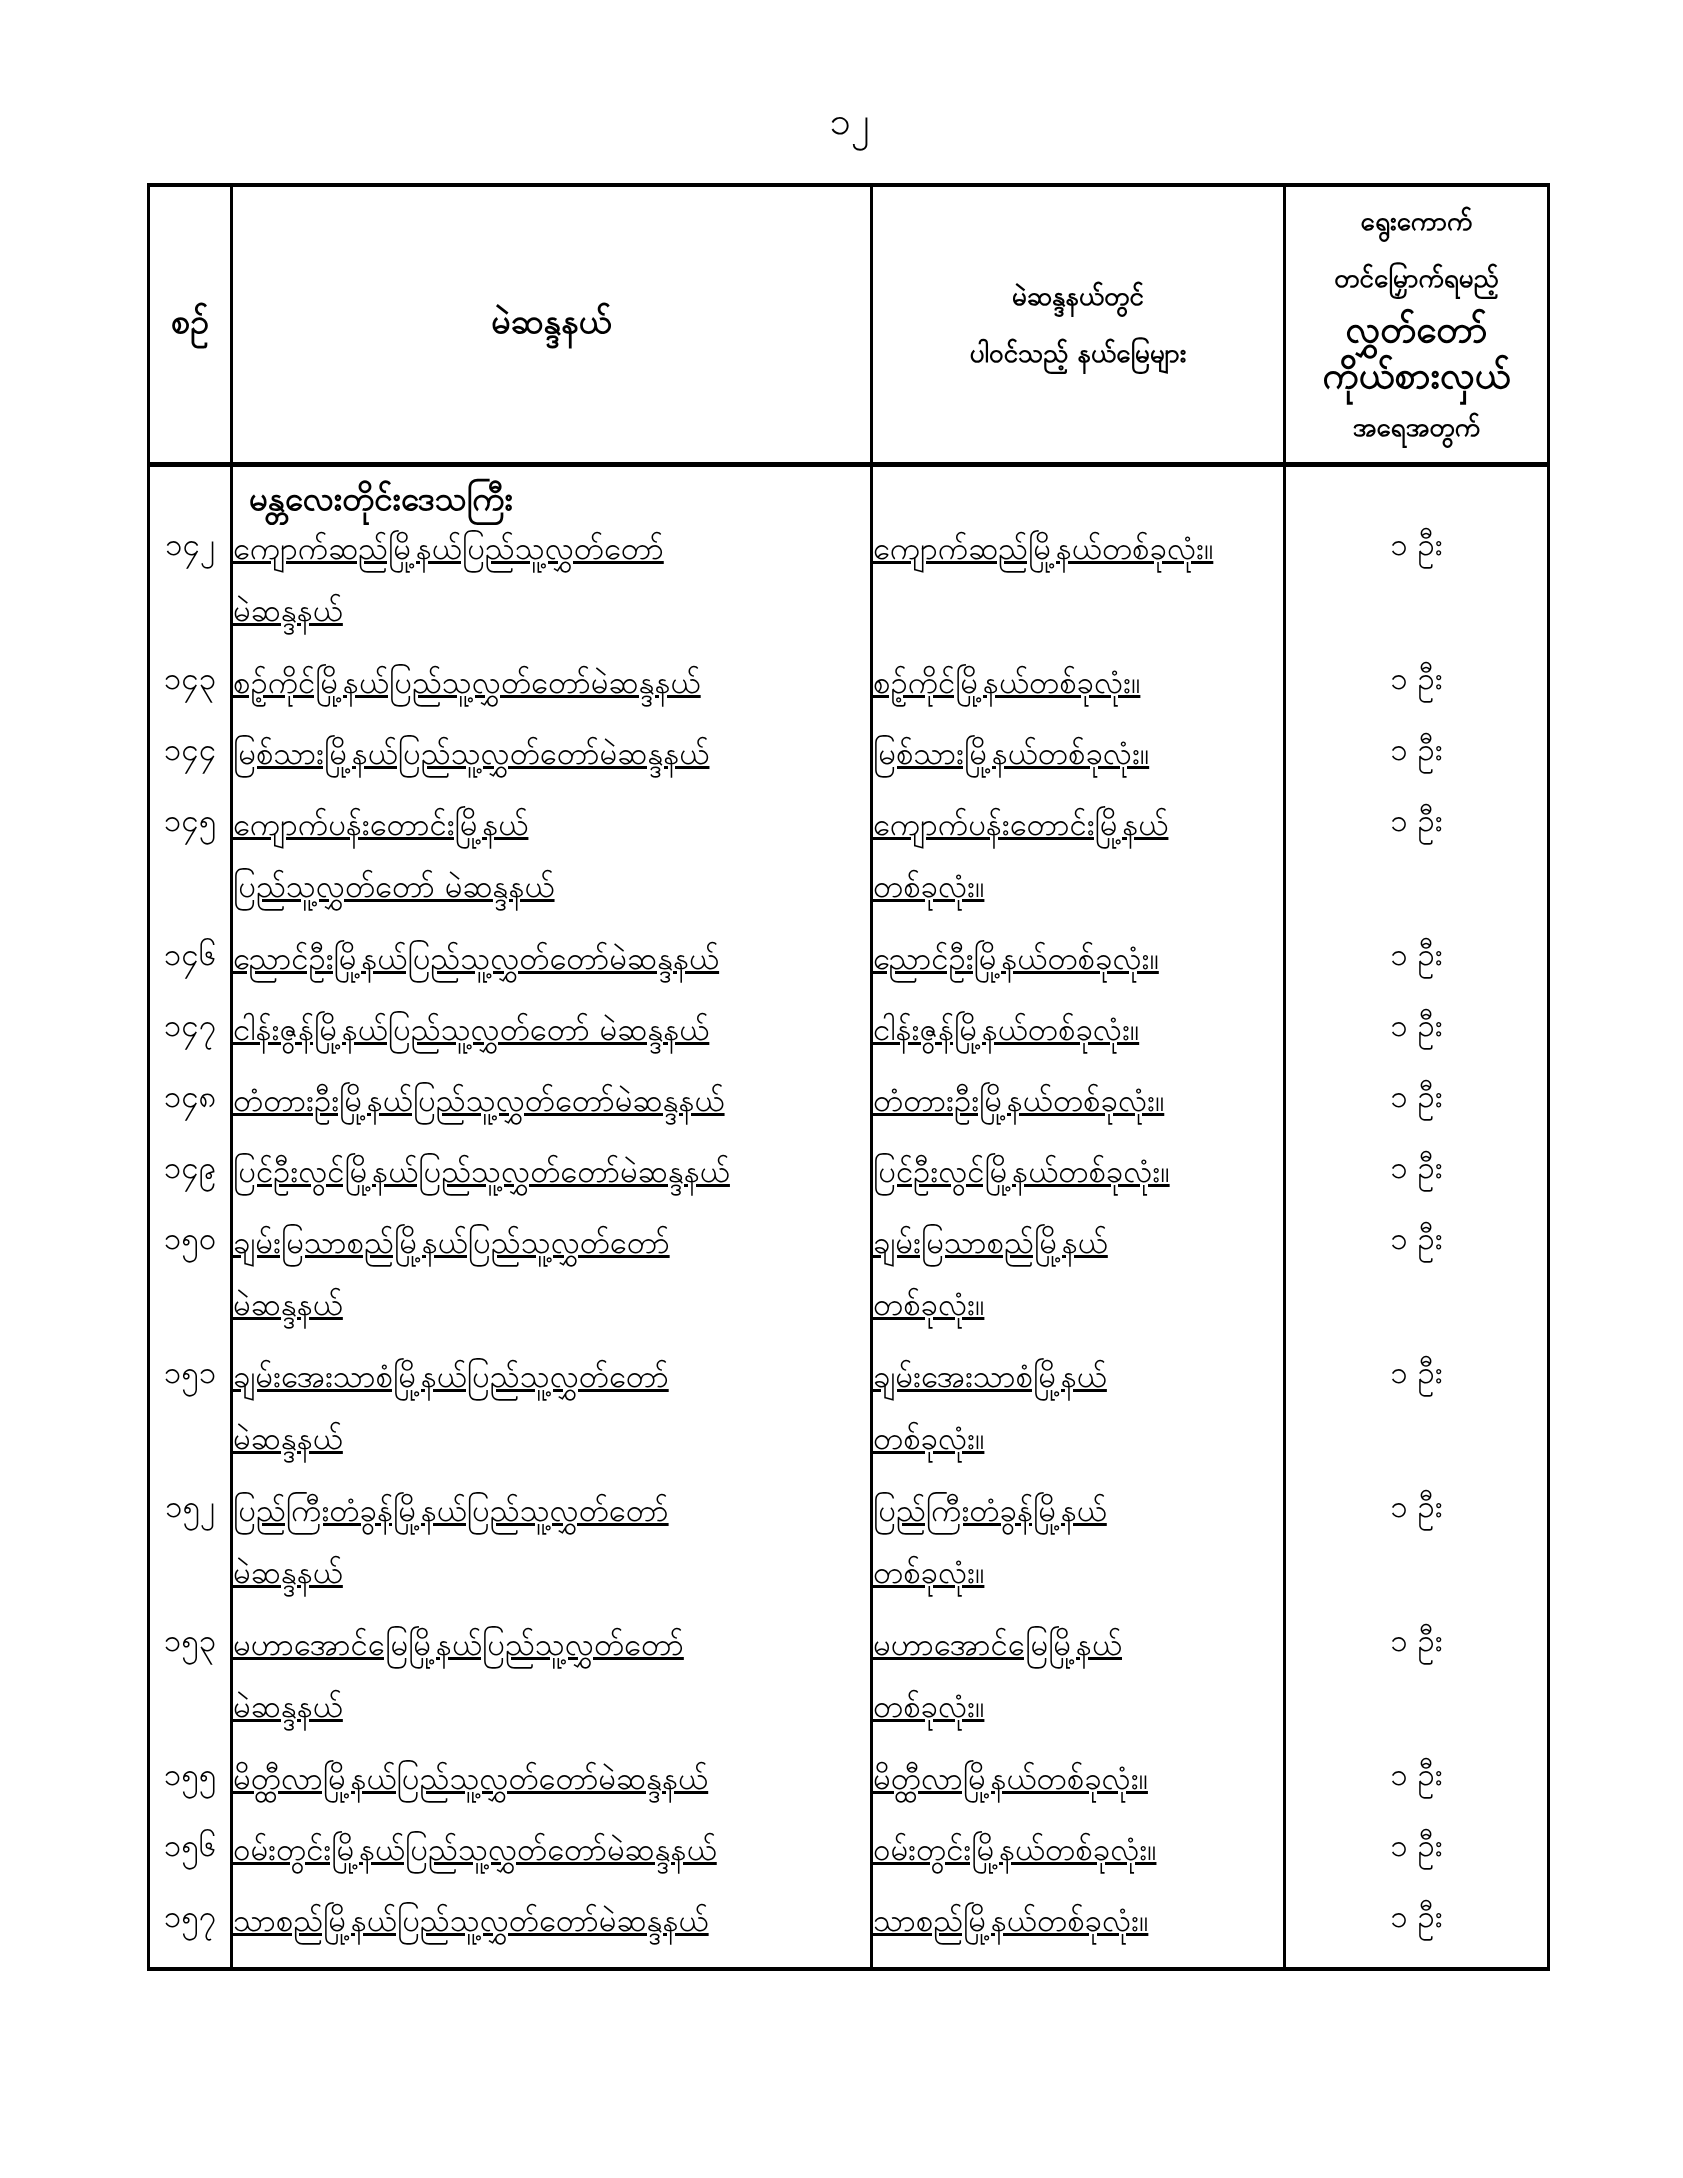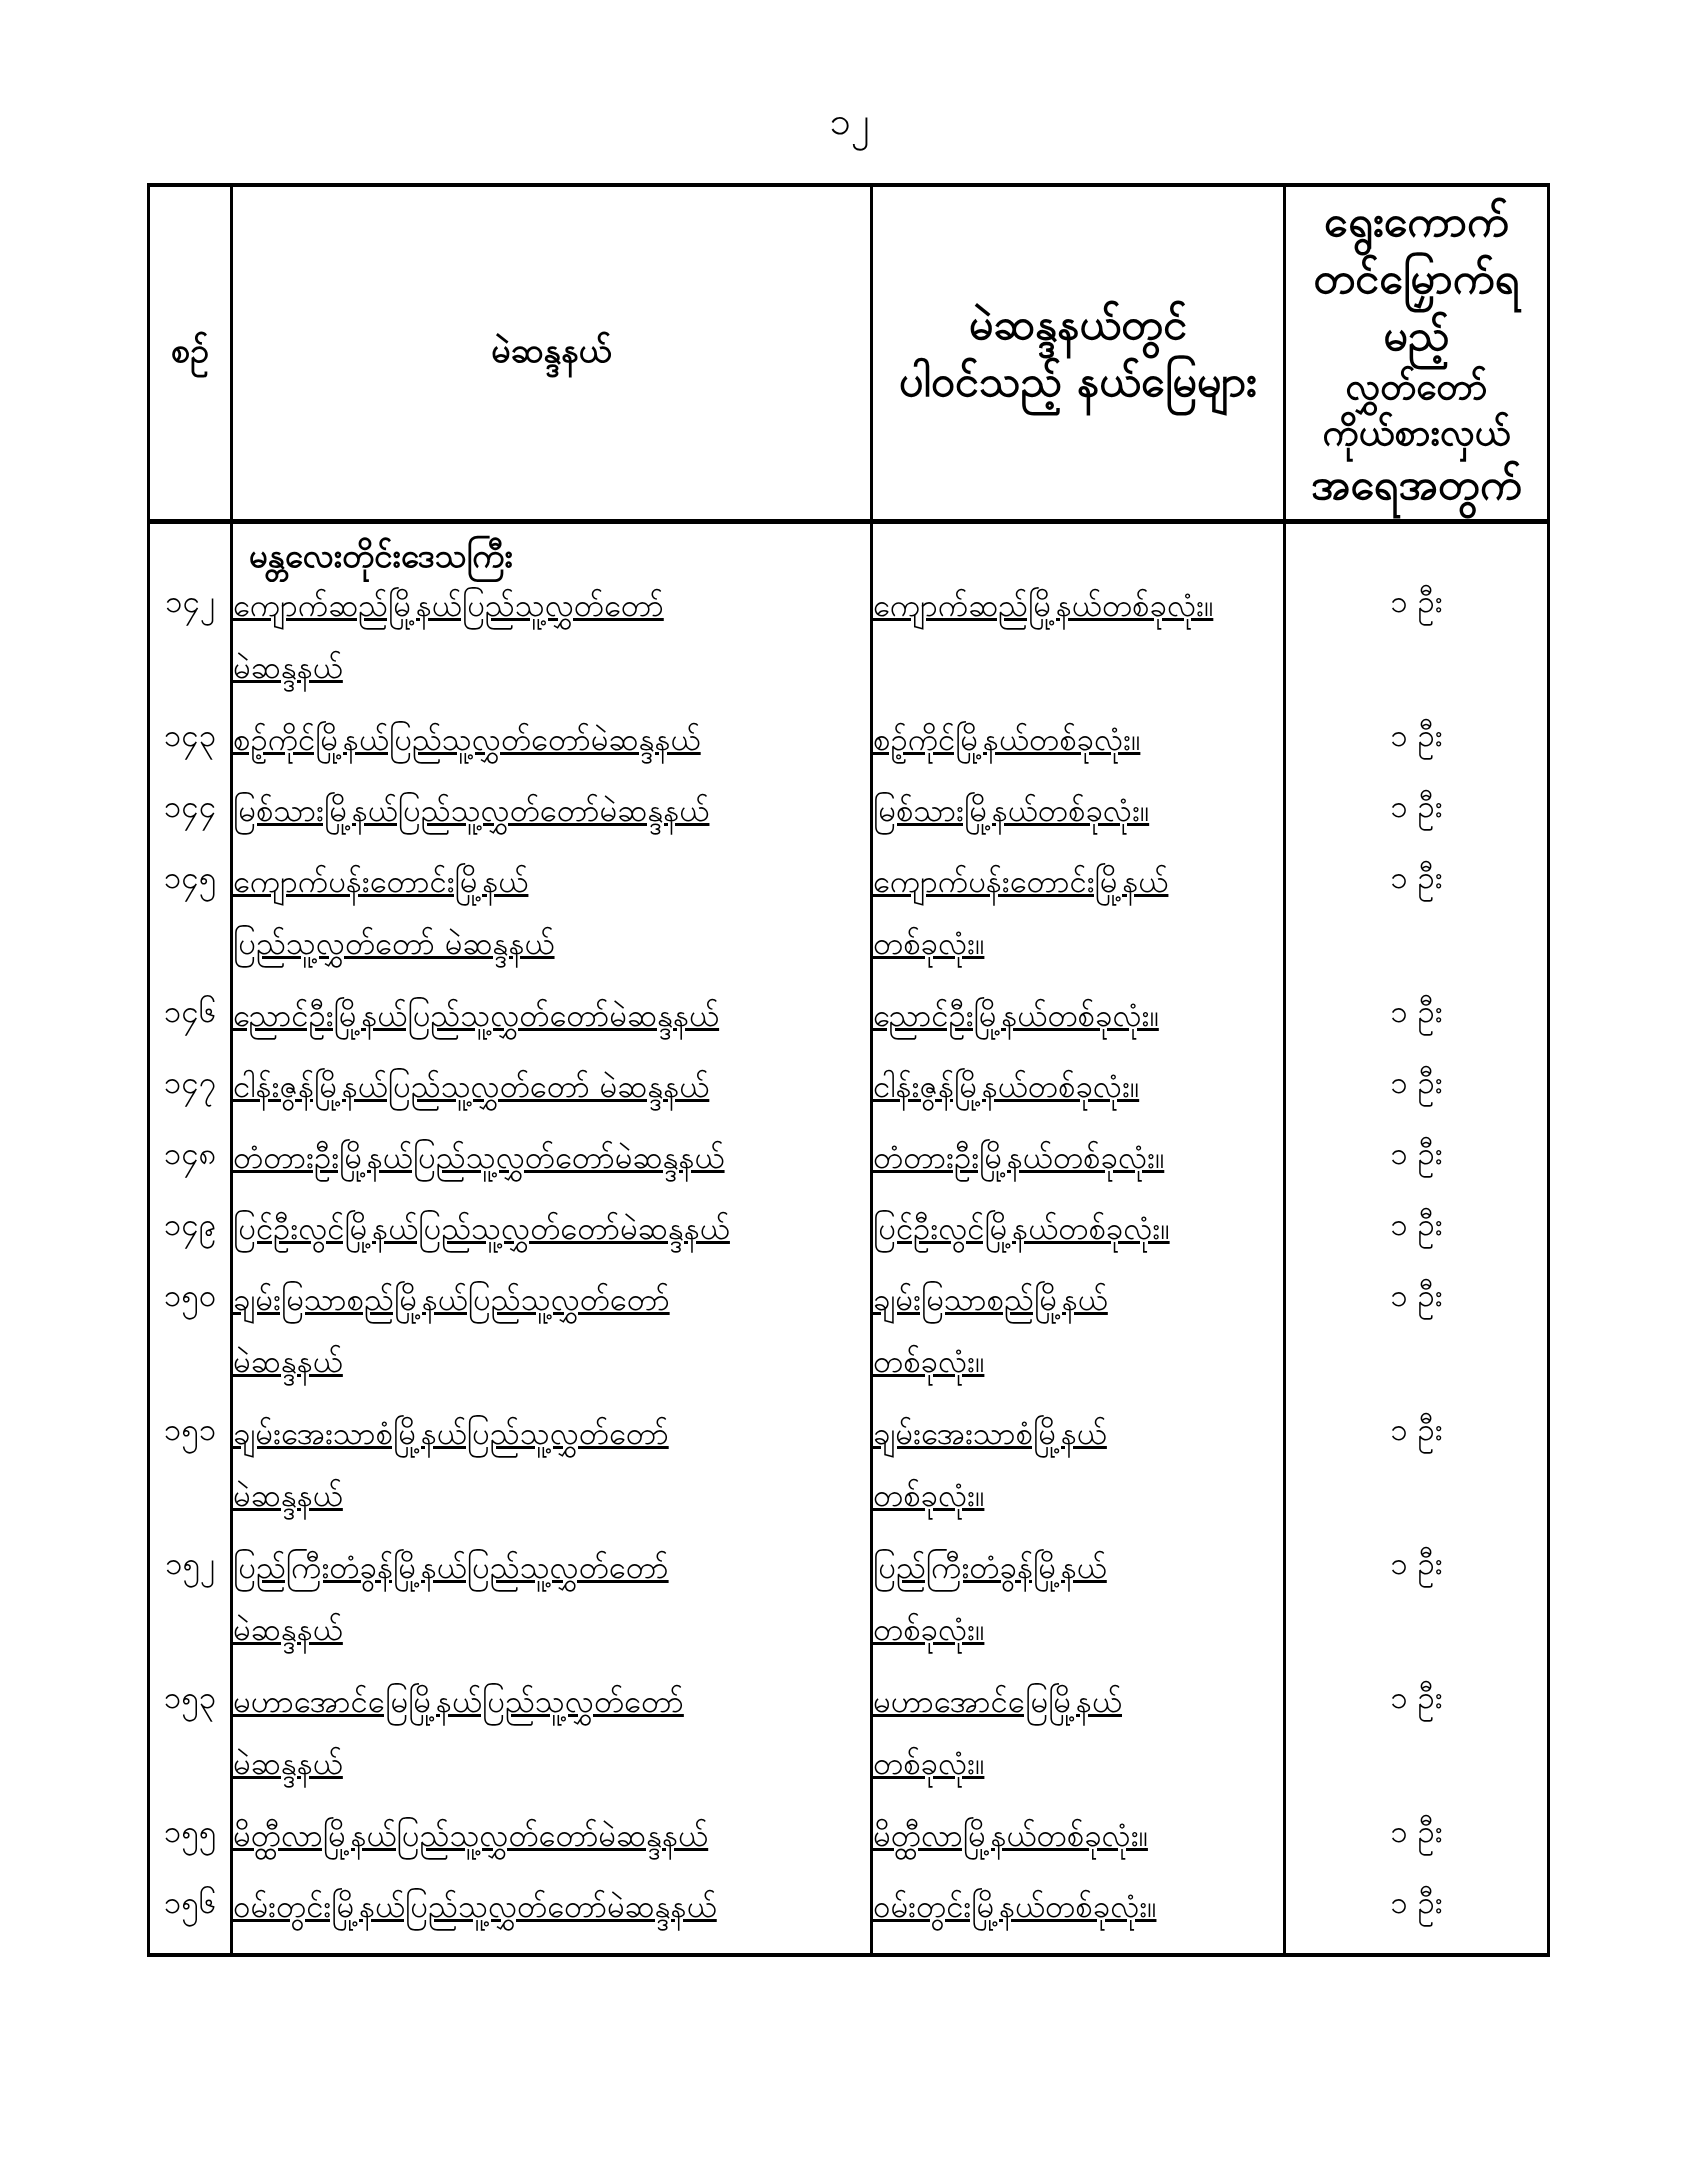--- a/index.html
+++ b/index.html
@@ -45,21 +45,21 @@
     height: 234px;
     padding: 6px;
   }
   .doc-table td { border-top: 0; border-bottom: 0; }
   .col-no { width: 83px; }
   .col-constituency { width: 640px; }
   .col-areas { width: 413px; }
   .col-count { width: 264px; }
 
   .h-no, .h-constituency { font-size: 34px; }
-  .h-line { font-size: 43px; line-height: 57px; }
+  .h-line { font-size: 26px; line-height: 57px; }
   .h-line.small { font-size: 37px; line-height: 46px; }
 
   .doc-table tbody td {
     vertical-align: top;
     font-size: 31px;
     padding: 0;
   }
   .section-row td { height: 57px; }
   .section-title {
     display: block;
@@ -259,17 +259,27 @@
         <tr class="data-row row-h1">
           <td class="cell-no">၁၅၆</td>
           <td class="cell-constituency">
             <div class="line">ဝမ်းတွင်းမြို့နယ်ပြည်သူ့လွှတ်တော်မဲဆန္ဒနယ်</div>
           </td>
           <td class="cell-areas">
             <div class="line">ဝမ်းတွင်းမြို့နယ်တစ်ခုလုံး။</div>
           </td>
           <td class="cell-count">၁ ဦး</td>
         </tr>
+        <tr class="data-row row-h1">
+          <td class="cell-no">၁၅၇</td>
+          <td class="cell-constituency">
+            <div class="line">သာစည်မြို့နယ်ပြည်သူ့လွှတ်တော်မဲဆန္ဒနယ်</div>
+          </td>
+          <td class="cell-areas">
+            <div class="line">သာစည်မြို့နယ်တစ်ခုလုံး။</div>
+          </td>
+          <td class="cell-count">၁ ဦး</td>
+        </tr>
       </tbody>
   </table>
 
 </div>
 
 
 </body></html>

